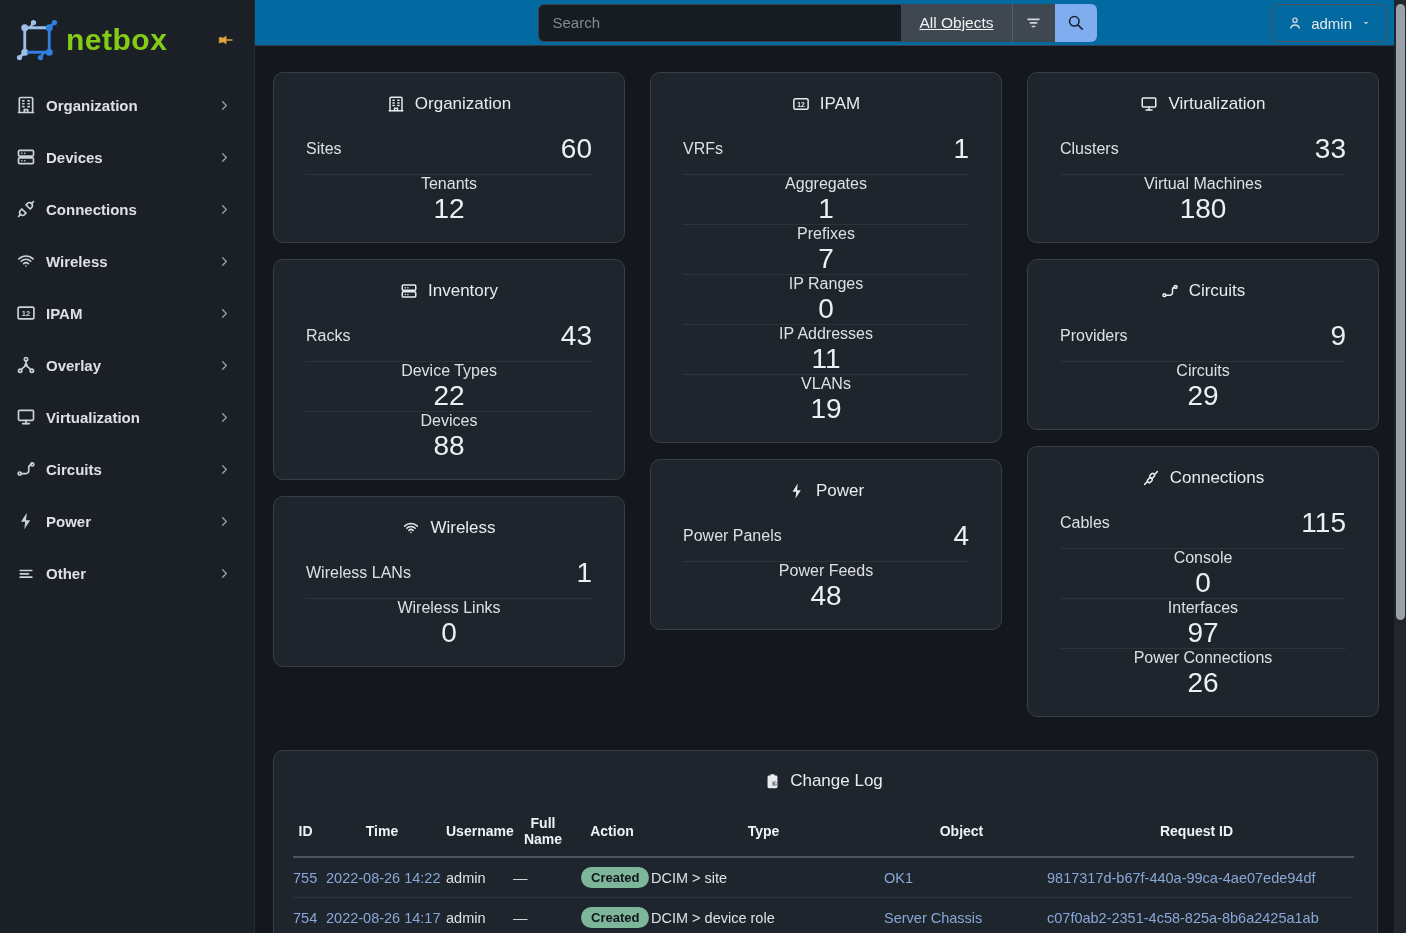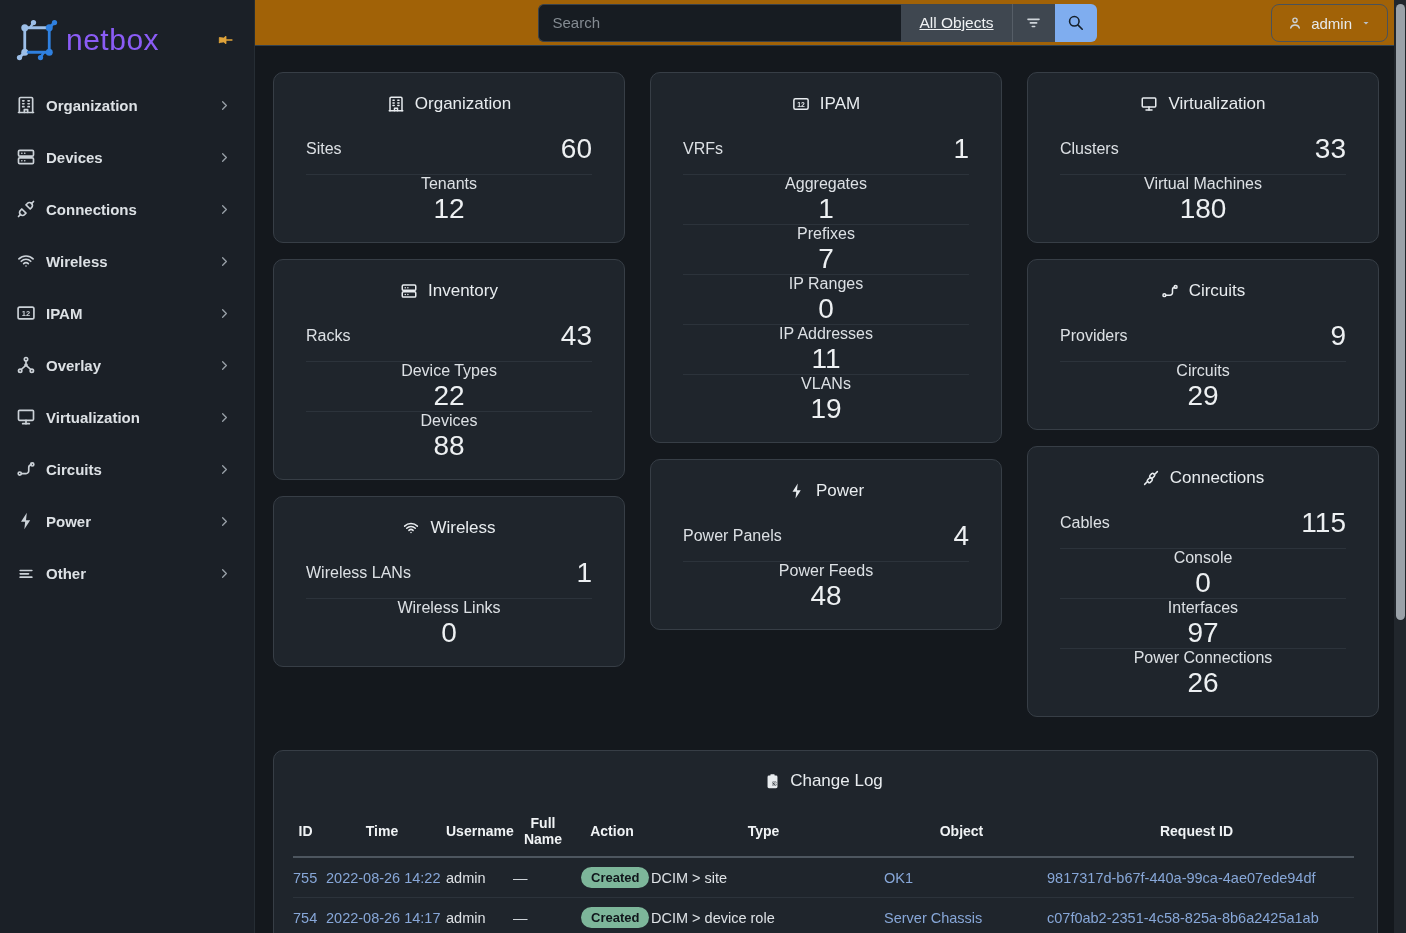--- a/index.html
+++ b/index.html
@@ -11,33 +11,33 @@
     position: relative;
   }
   svg.icon { fill: none; stroke: currentColor; stroke-width: 2; stroke-linecap: round; stroke-linejoin: round; flex: none; }
 
   
   .sidebar {
     position: fixed; left: 0; top: 0; bottom: 0; width: 255px;
     background: #1b2027; border-right: 1px solid #262d34; z-index: 5;
   }
   .logo-row { height: 79px; display: flex; align-items: center; padding: 0 18px 0 16px; }
-  .logo-text { font-size: 30px; font-weight: normal; color: #8b5cf6; letter-spacing: .5px; margin-left: 8px; }
+  .logo-text { font-size: 30px; font-weight: bold; color: #84cc16; letter-spacing: .5px; margin-left: 8px; }
   .pin-btn { margin-left: auto; color: #e0a33a; width: 20px; height: 20px; cursor: pointer; }
   .nav-item {
     height: 52px; display: flex; align-items: center; padding: 0 22px 0 16px;
     color: #dde1e5; text-decoration: none; font-size: 15px; font-weight: bold; cursor: pointer;
   }
   .ni-icon { width: 20px; height: 20px; color: #ccd2d8; margin-right: 10px; }
   .ni-chev { width: 15px; height: 15px; margin-left: auto; color: #9aa2a9; stroke-width: 2.5; }
 
   
   .topbar {
     position: fixed; left: 255px; right: 0; top: 0; height: 46px;
-    background: #a16207; border-bottom: 1px solid #31404e; z-index: 4;
+    background: #0369a1; border-bottom: 1px solid #31404e; z-index: 4;
     display: flex; align-items: center; justify-content: center;
   }
   .search-group { display: flex; height: 38px; margin-right: 26px; }
   .search-input {
     width: 363px; height: 38px; background: #171c22; border: 1px solid #39414a; border-right: none;
     border-radius: 6px 0 0 6px; color: #e2e6ea; font-size: 15px; padding: 0 13px; outline: none;
     font-family: "Liberation Sans", sans-serif;
   }
   .search-input::placeholder { color: #848b92; }
   .scope-btn {

